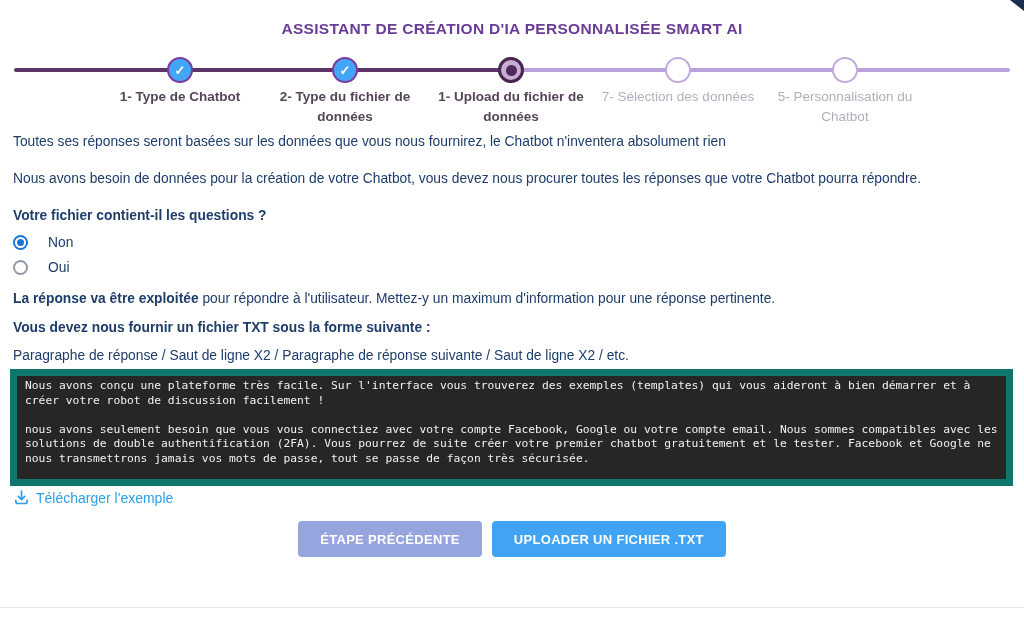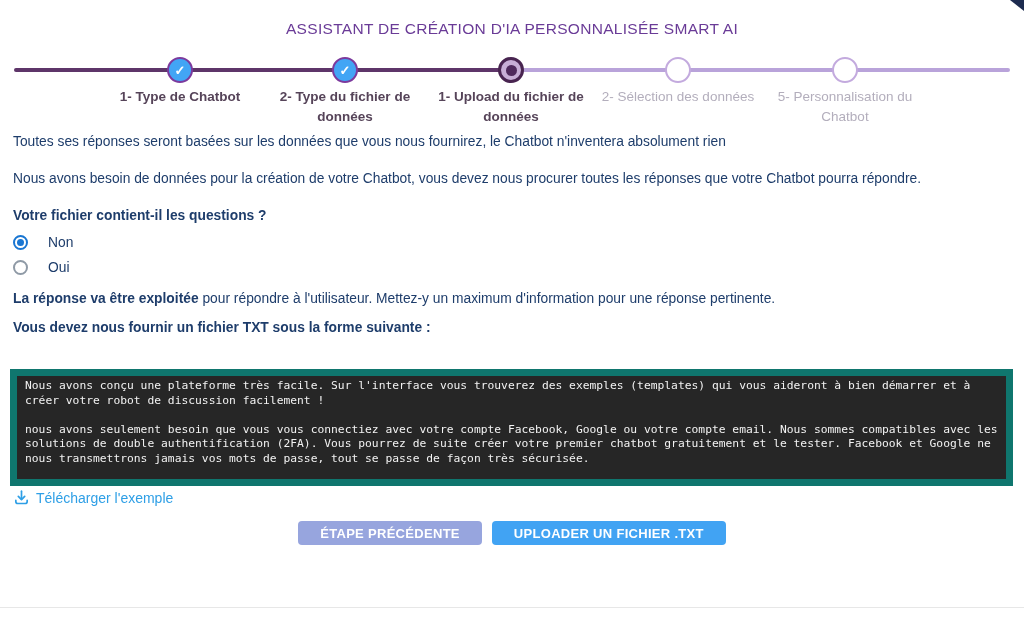--- a/index.html
+++ b/index.html
@@ -11,21 +11,21 @@
     background: #ffffff;
     overflow: hidden;
     font-family: "Liberation Sans", sans-serif;
   }
   
   .page-title {
     position: absolute;
     top: 20px; left: 0; right: 0;
     text-align: center;
     font-size: 15.5px;
-    font-weight: normal;
+    font-weight: bold;
     letter-spacing: 0.3px;
     color: #6a3b97;
   }
   .corner-artifact {
     position: absolute;
     top: 0; right: 0;
     width: 0; height: 0;
     border-left: 14px solid transparent;
     border-top: 11px solid #1d2b4f;
   }
@@ -119,21 +119,21 @@
     cursor: pointer;
     text-decoration: none;
   }
   .download-link svg { display: block; }
   
   .actions {
     position: absolute; left: 0; right: 0; top: 521px;
     display: flex; justify-content: center; gap: 10px;
   }
   .btn {
-    height: 24px;
+    height: 36px;
     padding: 0 22px;
     border: none;
     border-radius: 4px;
     color: #ffffff;
     font-family: "Liberation Sans", sans-serif;
     font-size: 13px;
     font-weight: bold;
     letter-spacing: 0.3px;
     cursor: pointer;
   }
@@ -166,21 +166,21 @@
       <span>✓</span>
     </div>
     <div class="step-label done" style="left:270px; width:150px">2- Type du fichier de données</div>
 
     <div class="step-circle active" style="left:498px">
       <span class="inner-dot"></span>
     </div>
     <div class="step-label done" style="left:431px; width:160px">1- Upload du fichier de données</div>
 
     <div class="step-circle upcoming" style="left:665px"></div>
-    <div class="step-label dim" style="left:588px; width:180px">2- Sélection des données</div>
+    <div class="step-label dim" style="left:588px; width:180px">7- Sélection des données</div>
 
     <div class="step-circle upcoming" style="left:832px"></div>
     <div class="step-label dim" style="left:765px; width:160px">5- Personnalisation du Chatbot</div>
   </div>
 
   <div class="para" style="top:134px">Toutes ses réponses seront basées sur les données que vous nous fournirez, le Chatbot n'inventera absolument rien</div>
   <div class="para" style="top:171px">Nous avons besoin de données pour la création de votre Chatbot, vous devez nous procurer toutes les réponses que votre Chatbot pourra répondre.</div>
 
   <div class="para bold" style="top:208px">Votre fichier contient-il les questions ?</div>
 
@@ -192,20 +192,21 @@
   </div>
 
   <div class="radio-row" style="top:260px">
     <span class="radio-outer unchecked"></span>
     <span>Oui</span>
   </div>
 
   <div class="para" style="top:291px"><span class="bold">La réponse va être exploitée</span><span> pour répondre à l'utilisateur. Mettez-y un maximum d'information pour une réponse pertinente.</span></div>
 
   <div class="para bold" style="top:320px">Vous devez nous fournir un fichier TXT sous la forme suivante :</div>
+  <div class="para" style="top:348px">Paragraphe de réponse / Saut de ligne X2 / Paragraphe de réponse suivante / Saut de ligne X2 / etc.</div>
 
   <div class="sample-box">
     <pre>Nous avons conçu une plateforme très facile. Sur l'interface vous trouverez des exemples (templates) qui vous aideront à bien démarrer et à
 créer votre robot de discussion facilement !
 
 nous avons seulement besoin que vous vous connectiez avec votre compte Facebook, Google ou votre compte email. Nous sommes compatibles avec les
 solutions de double authentification (2FA). Vous pourrez de suite créer votre premier chatbot gratuitement et le tester. Facebook et Google ne
 nous transmettrons jamais vos mots de passe, tout se passe de façon très sécurisée.
 
 Une conversation est un ensemble de messages échangés entre l'utilisateur et votre chatbot. Une conversation a une durée et un nombre de</pre>

